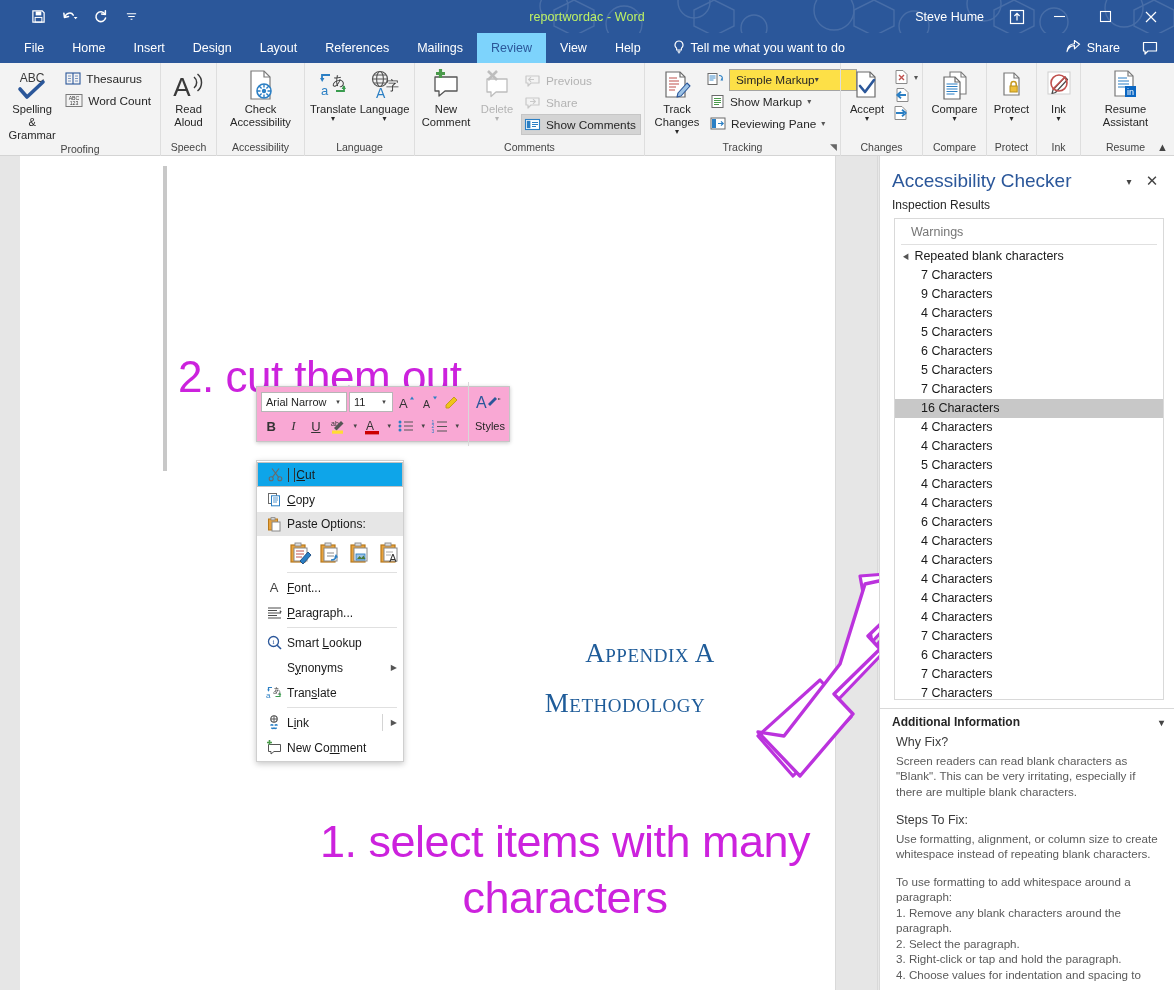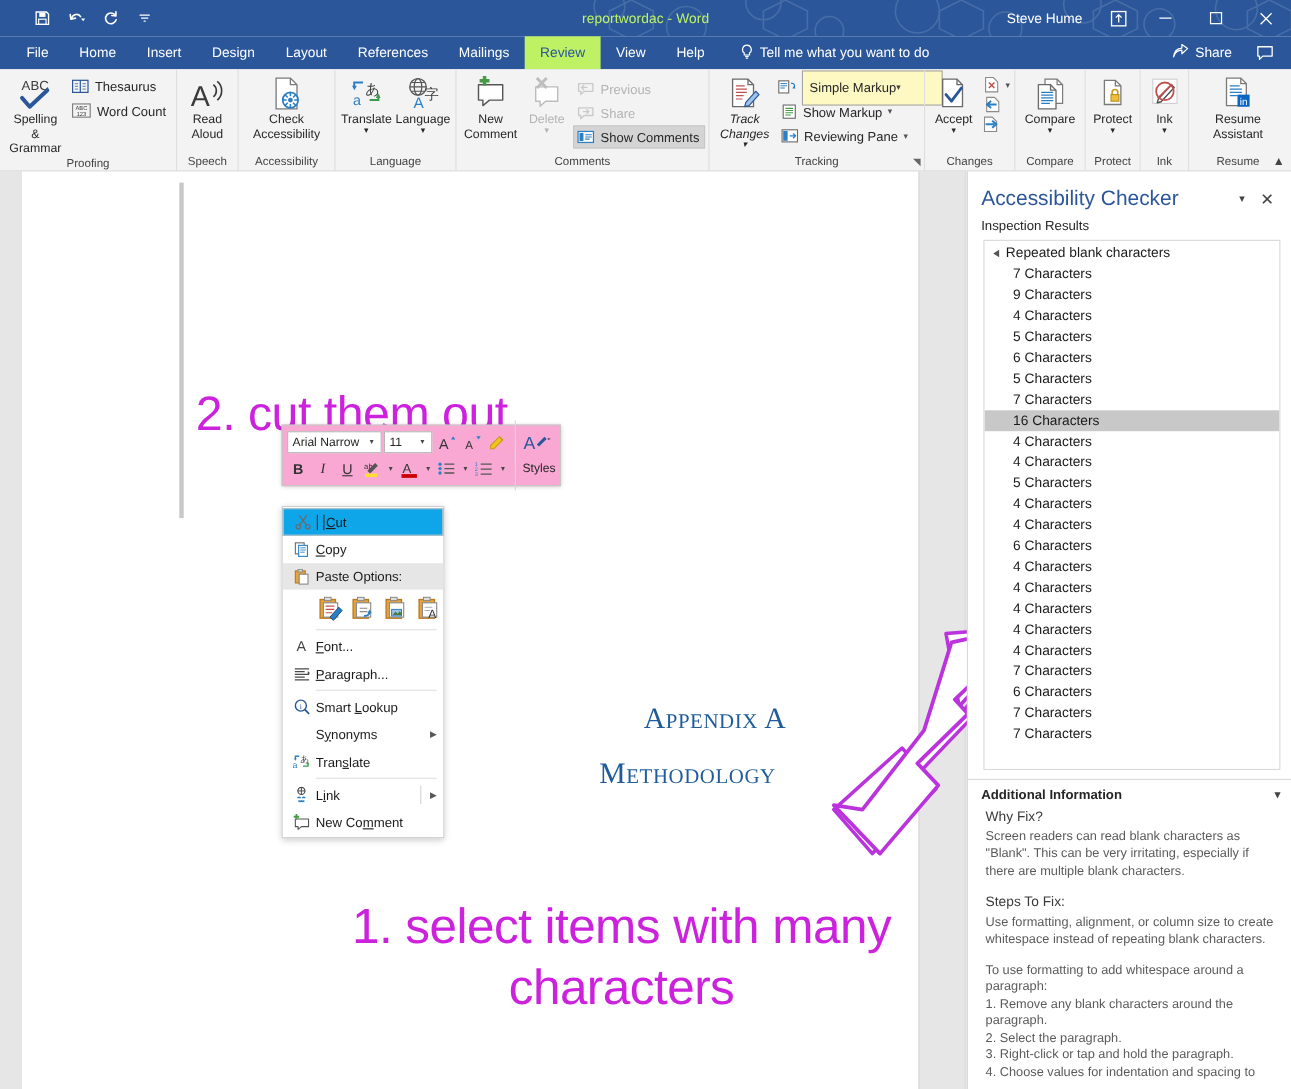--- a/index.html
+++ b/index.html
@@ -45,21 +45,21 @@
   
   .tabstrip {
     position:absolute; left:0; top:33px; width:1174px; height:30px;
     background:#2b579a;
   }
   .tabs { display:flex; height:30px; align-items:stretch; padding-left:10px; }
   .tab {
     padding:0 14px; height:30px; line-height:30px; font-size:12.5px; color:#fff;
     white-space:nowrap; cursor:default;
   }
-  .tab.active { background:#bef264; color:#2b579a; }
+  .tab.active { background:#7dd3fc; color:#2b579a; }
   .tellme {
     display:flex; align-items:center; gap:6px; padding-left:18px; height:30px;
     color:#ffffff; font-size:12.5px; 
   }
   .tellme .lamp{ font-style:normal; }
   .tabstrip-right{
     position:absolute; right:0; top:0; height:30px; display:flex; align-items:center; gap:4px; padding-right:6px;
   }
   .share-btn{ display:flex; align-items:center; gap:6px; color:#fff; font-size:12.5px; padding:0 8px; height:30px; }
   .comment-btn{ width:36px; height:30px; display:flex; align-items:center; justify-content:center; color:#fff; }
@@ -92,21 +92,21 @@
     display:flex; align-items:center; gap:5px; padding:1px 5px 1px 3px; height:21px;
     font-size:11.8px; color:#262626; white-space:nowrap;
   }
   .smallbtn.disabled { color:#b3b3b3; }
   .smallbtn.pressed { background:#d4d4d4; border:1px solid #c6c6c6; padding:0px 4px 0px 2px; }
   .smallbtn .cc { font-size:8px; color:#555; }
   .ic svg, .smallbtn svg { display:block; }
 
   .combo {
     display:flex; align-items:center; 
-    width:128px; height:32px; background:#fef9c3; border:1px solid #a3a3a3;
+    width:128px; height:22px; background:#fde047; border:1px solid #a3a3a3;
     font-size:11.8px; padding:0 3px 0 6px; color:#262626;
   }
   .combo .cc{ font-size:8px; color:#444; }
 
   .ribbon-collapse{
     position:absolute; right:6px; bottom:2px; font-size:11px; color:#444;
   }
 
   
   .workarea { position:absolute; left:0; top:156px; width:1174px; height:834px; background:#e8e8e8; }
@@ -488,21 +488,21 @@
               </span>
               <span>Show Comments</span>
             </div>
           </div>
         </div>
         <div class="rgroup-label">Comments</div>
       </div>
 
       <div class="rgroup" style="width:196px;">
         <div class="rgroup-body">
-          <div class="bigbtn" style="min-width:56px;font-style:italic;">
+          <div class="bigbtn" style="min-width:56px;">
             <span class="ic">
               <svg width="32" height="32" viewBox="0 0 32 32">
                   <path d="M5 3h14l5 5v20H5z" fill="#fff" stroke="#6a6a6a" stroke-width="1.2"></path>
                   <path d="M19 3v5h5" fill="none" stroke="#6a6a6a" stroke-width="1.2"></path>
                   <path d="M8 9h8M8 12h10M8 15h10M8 18h7M8 21h6" stroke="#c0504d" stroke-width="1.1"></path>
                   <path d="M17 24 L26 14 l3 3 l-9 10 l-4 1 z" fill="#9dc3e6" stroke="#2b579a" stroke-width="1.1" stroke-linejoin="round"></path>
                 </svg>
             </span>
             <span class="lbl">Track
 Changes</span>
@@ -914,20 +914,21 @@
 
   <div class="pane">
     <div class="pane-header">
       <span class="pane-title">Accessibility Checker</span>
       <span class="pane-caret">▾</span>
       <span class="pane-close">✕</span>
     </div>
     <div class="pane-sub">Inspection Results</div>
 
     <div class="results-box">
+      <div class="results-head">Warnings</div>
       <div class="res-group">
         <span class="tri">◀</span>
         <span>Repeated blank characters</span>
       </div>
       <div id="res-items">
           <div class="res-item">7 Characters</div>
           <div class="res-item">9 Characters</div>
           <div class="res-item">4 Characters</div>
           <div class="res-item">5 Characters</div>
           <div class="res-item">6 Characters</div>

